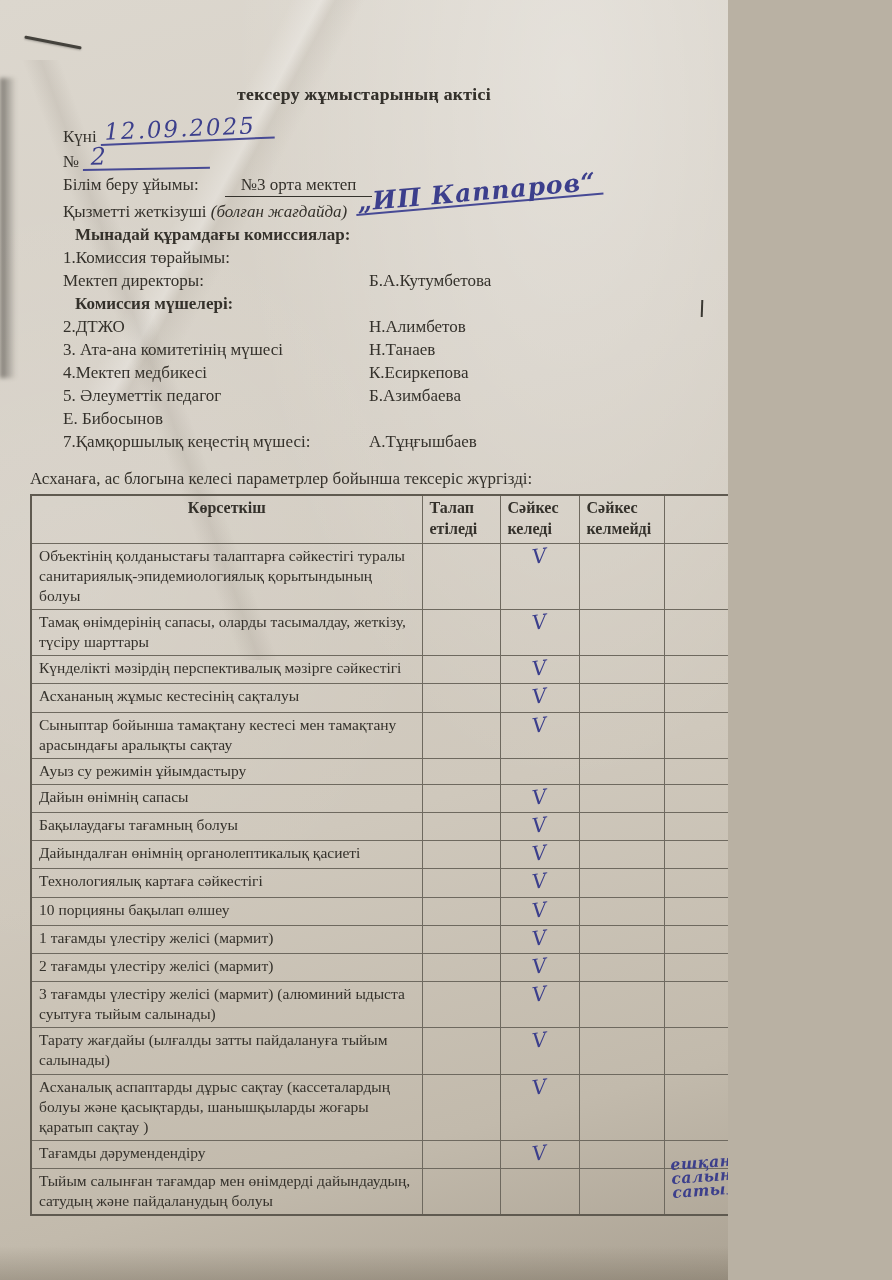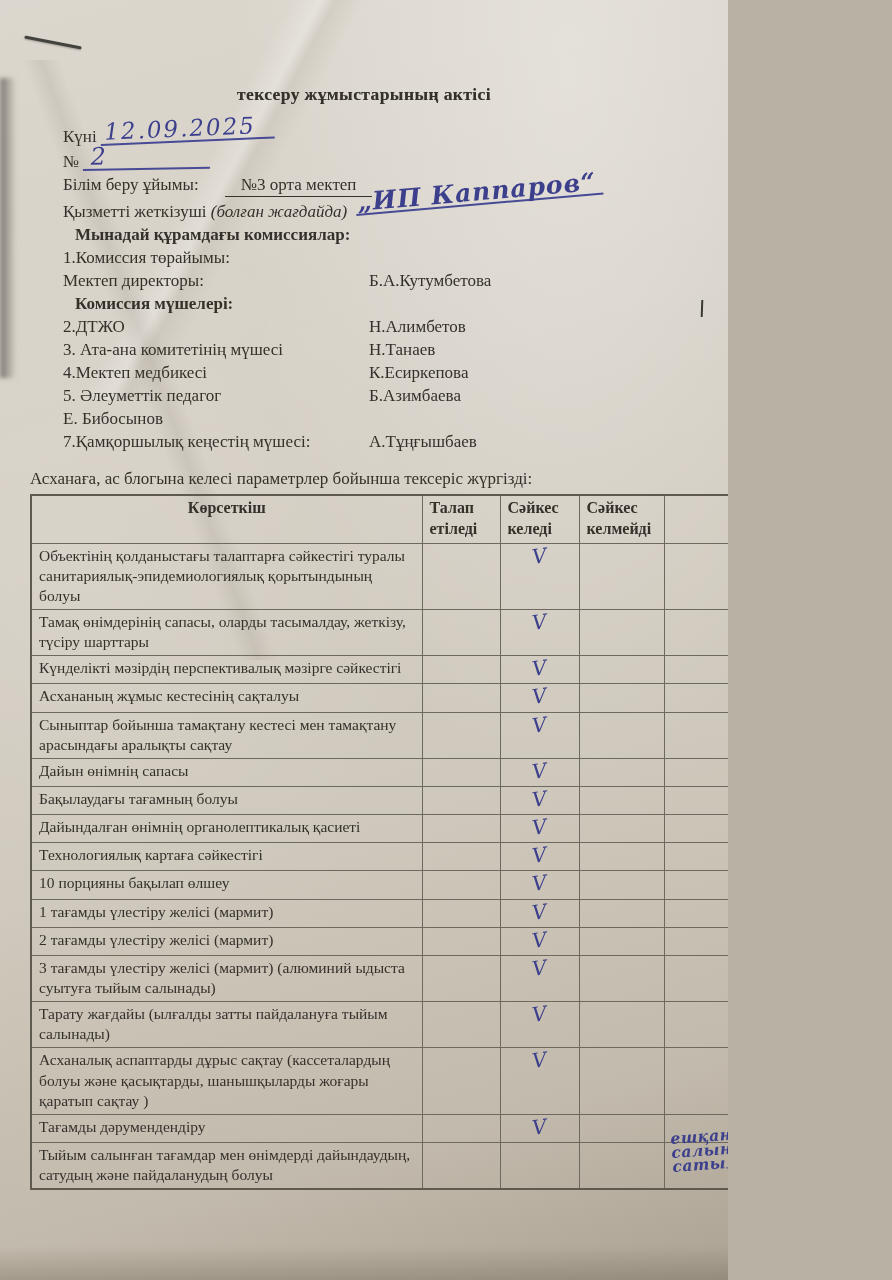--- a/index.html
+++ b/index.html
@@ -236,20 +236,27 @@
 
     <tr>
       <td class="c-ind">Сыныптар бойынша тамақтану кестесі мен тамақтану арасындағы аралықты сақтау</td>
       <td class="c-req"></td>
       <td class="c-yes"><span class="check">V</span></td>
       <td class="c-no"></td>
       <td class="c-note"></td>
     </tr>
 
 
+    <tr>
+      <td class="c-ind">Ауыз су режимін ұйымдастыру</td>
+      <td class="c-req"></td>
+      <td class="c-yes"></td>
+      <td class="c-no"></td>
+      <td class="c-note"></td>
+    </tr>
 
     <tr>
       <td class="c-ind">Дайын өнімнің сапасы</td>
       <td class="c-req"></td>
       <td class="c-yes"><span class="check">V</span></td>
       <td class="c-no"></td>
       <td class="c-note"></td>
     </tr>
 
     <tr>

